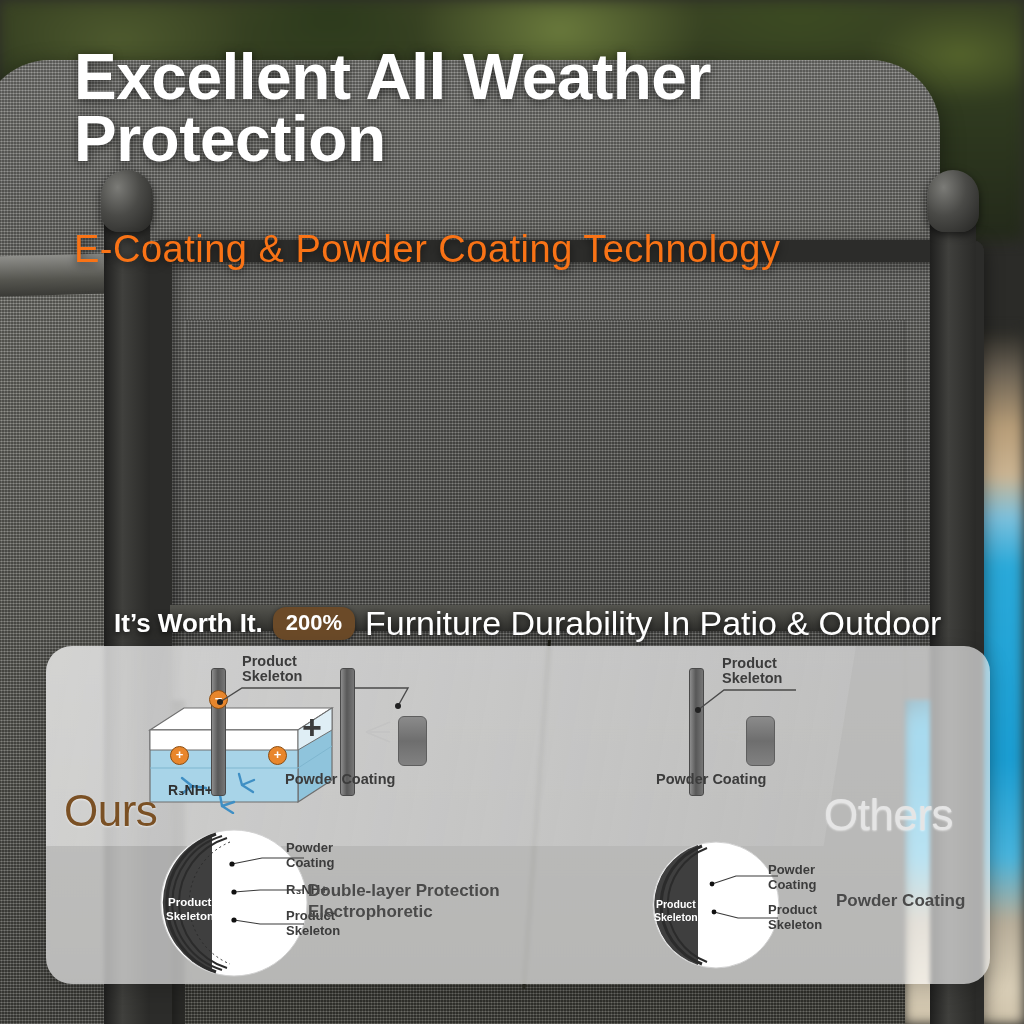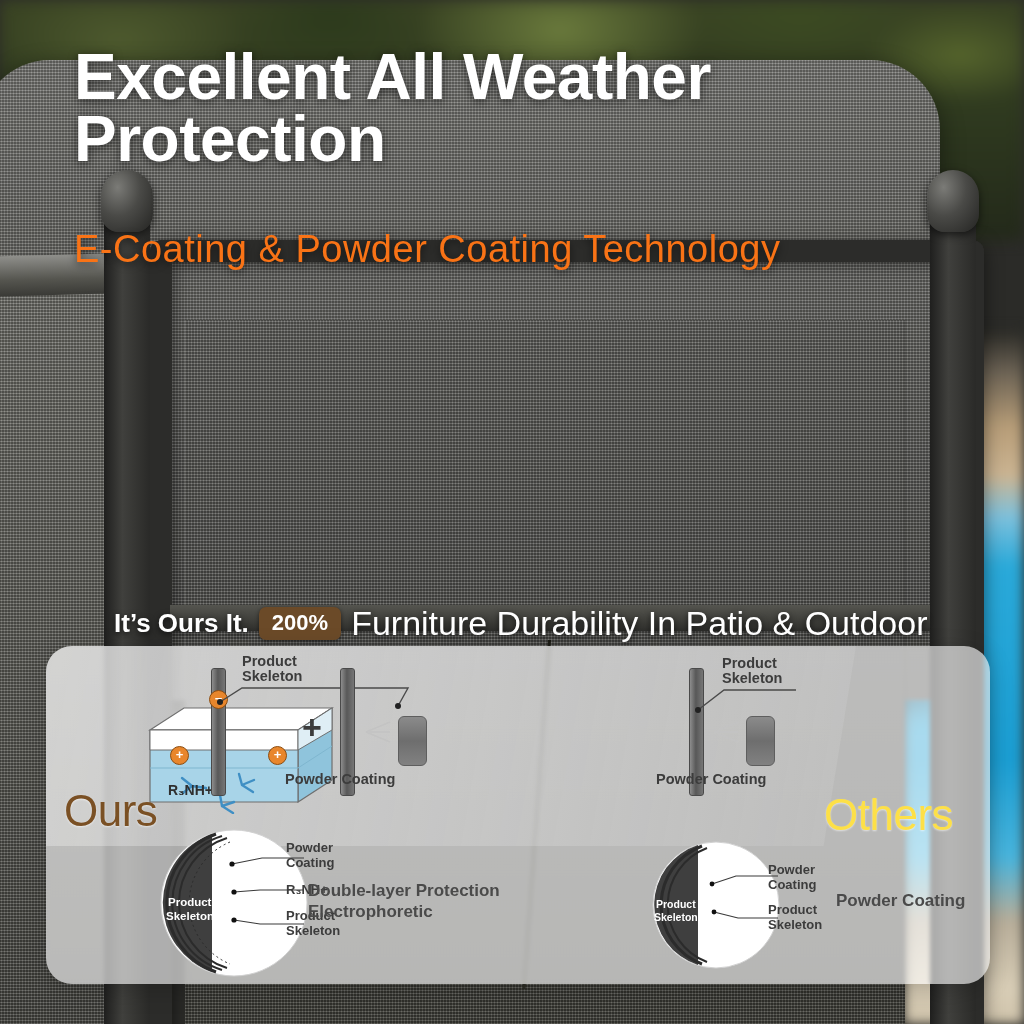--- a/index.html
+++ b/index.html
@@ -99,21 +99,21 @@
   }
 
   
   .banner{
     position:absolute;left:114px;top:604px;display:flex;align-items:center;gap:10px;
     color:#fff;white-space:nowrap;
   }
   .banner .bold{font-size:26px;font-weight:700;text-shadow:0 2px 6px rgba(0,0,0,.7);}
   .banner .pill{
     background:#6b4a28;color:#fff;font-size:22px;font-weight:700;
-    padding:3px 13px 4px;border-radius:7px;box-shadow:0 1px 4px rgba(0,0,0,.5);
+    padding:3px 13px 4px;border-radius:13px;box-shadow:0 1px 4px rgba(0,0,0,.5);
   }
   .banner .light{font-size:34px;font-weight:300;text-shadow:0 2px 6px rgba(0,0,0,.7);}
 
   
   .panel{
     position:absolute;left:46px;top:646px;width:944px;height:338px;
     background:rgba(255,255,255,.62);border-radius:26px;
     box-shadow:0 6px 24px rgba(0,0,0,.18);
     backdrop-filter:blur(2px);
   }
@@ -126,21 +126,21 @@
   }
 
   .side{position:absolute;top:646px;height:338px;}
   .side.ours{left:46px;width:500px;}
   .side.others{left:546px;width:444px;}
 
   .big-label{
     position:absolute;font-size:44px;font-weight:400;letter-spacing:-.5px;
   }
   .big-label.ours{left:64px;top:786px;color:#7a5024;text-shadow:0 1px 2px rgba(255,255,255,.6);}
-  .big-label.others{left:824px;top:790px;color:#fde047;text-shadow:0 1px 2px rgba(255,255,255,.6);}
+  .big-label.others{left:824px;top:790px;color:#e5e5e5;text-shadow:0 1px 2px rgba(255,255,255,.6);}
   .vs{
     position:absolute;left:484px;top:772px;font-size:76px;font-weight:700;
     color:#8a5a2b;letter-spacing:-2px;text-shadow:0 2px 4px rgba(255,255,255,.45);
   }
   .rod{
     position:absolute;width:13px;border-radius:3px;
     background:linear-gradient(90deg,#8d8d8d,#585858 45%,#767676 100%);
     border:1px solid #4a4a4a;
   }
   .charge{
@@ -183,21 +183,21 @@
 
   <div class="headline">
     <div>Excellent All Weather</div>
     <div>Protection</div>
   </div>
   <div class="subtitle">E-Coating &amp; Powder Coating Technology</div>
 
   <div class="diag-line"></div>
 
   <div class="banner">
-    <span class="bold">It’s Ours It.</span>
+    <span class="bold">It’s Worth It.</span>
     <span class="pill">200%</span>
     <span class="light">Furniture Durability In Patio &amp; Outdoor</span>
   </div>
 
   <div class="panel"></div>
   <div class="panel-sheen"></div>
 
   <div class="side ours">
 
     <svg class="tank-box" style="left:96px;top:48px;" width="200" height="120">

